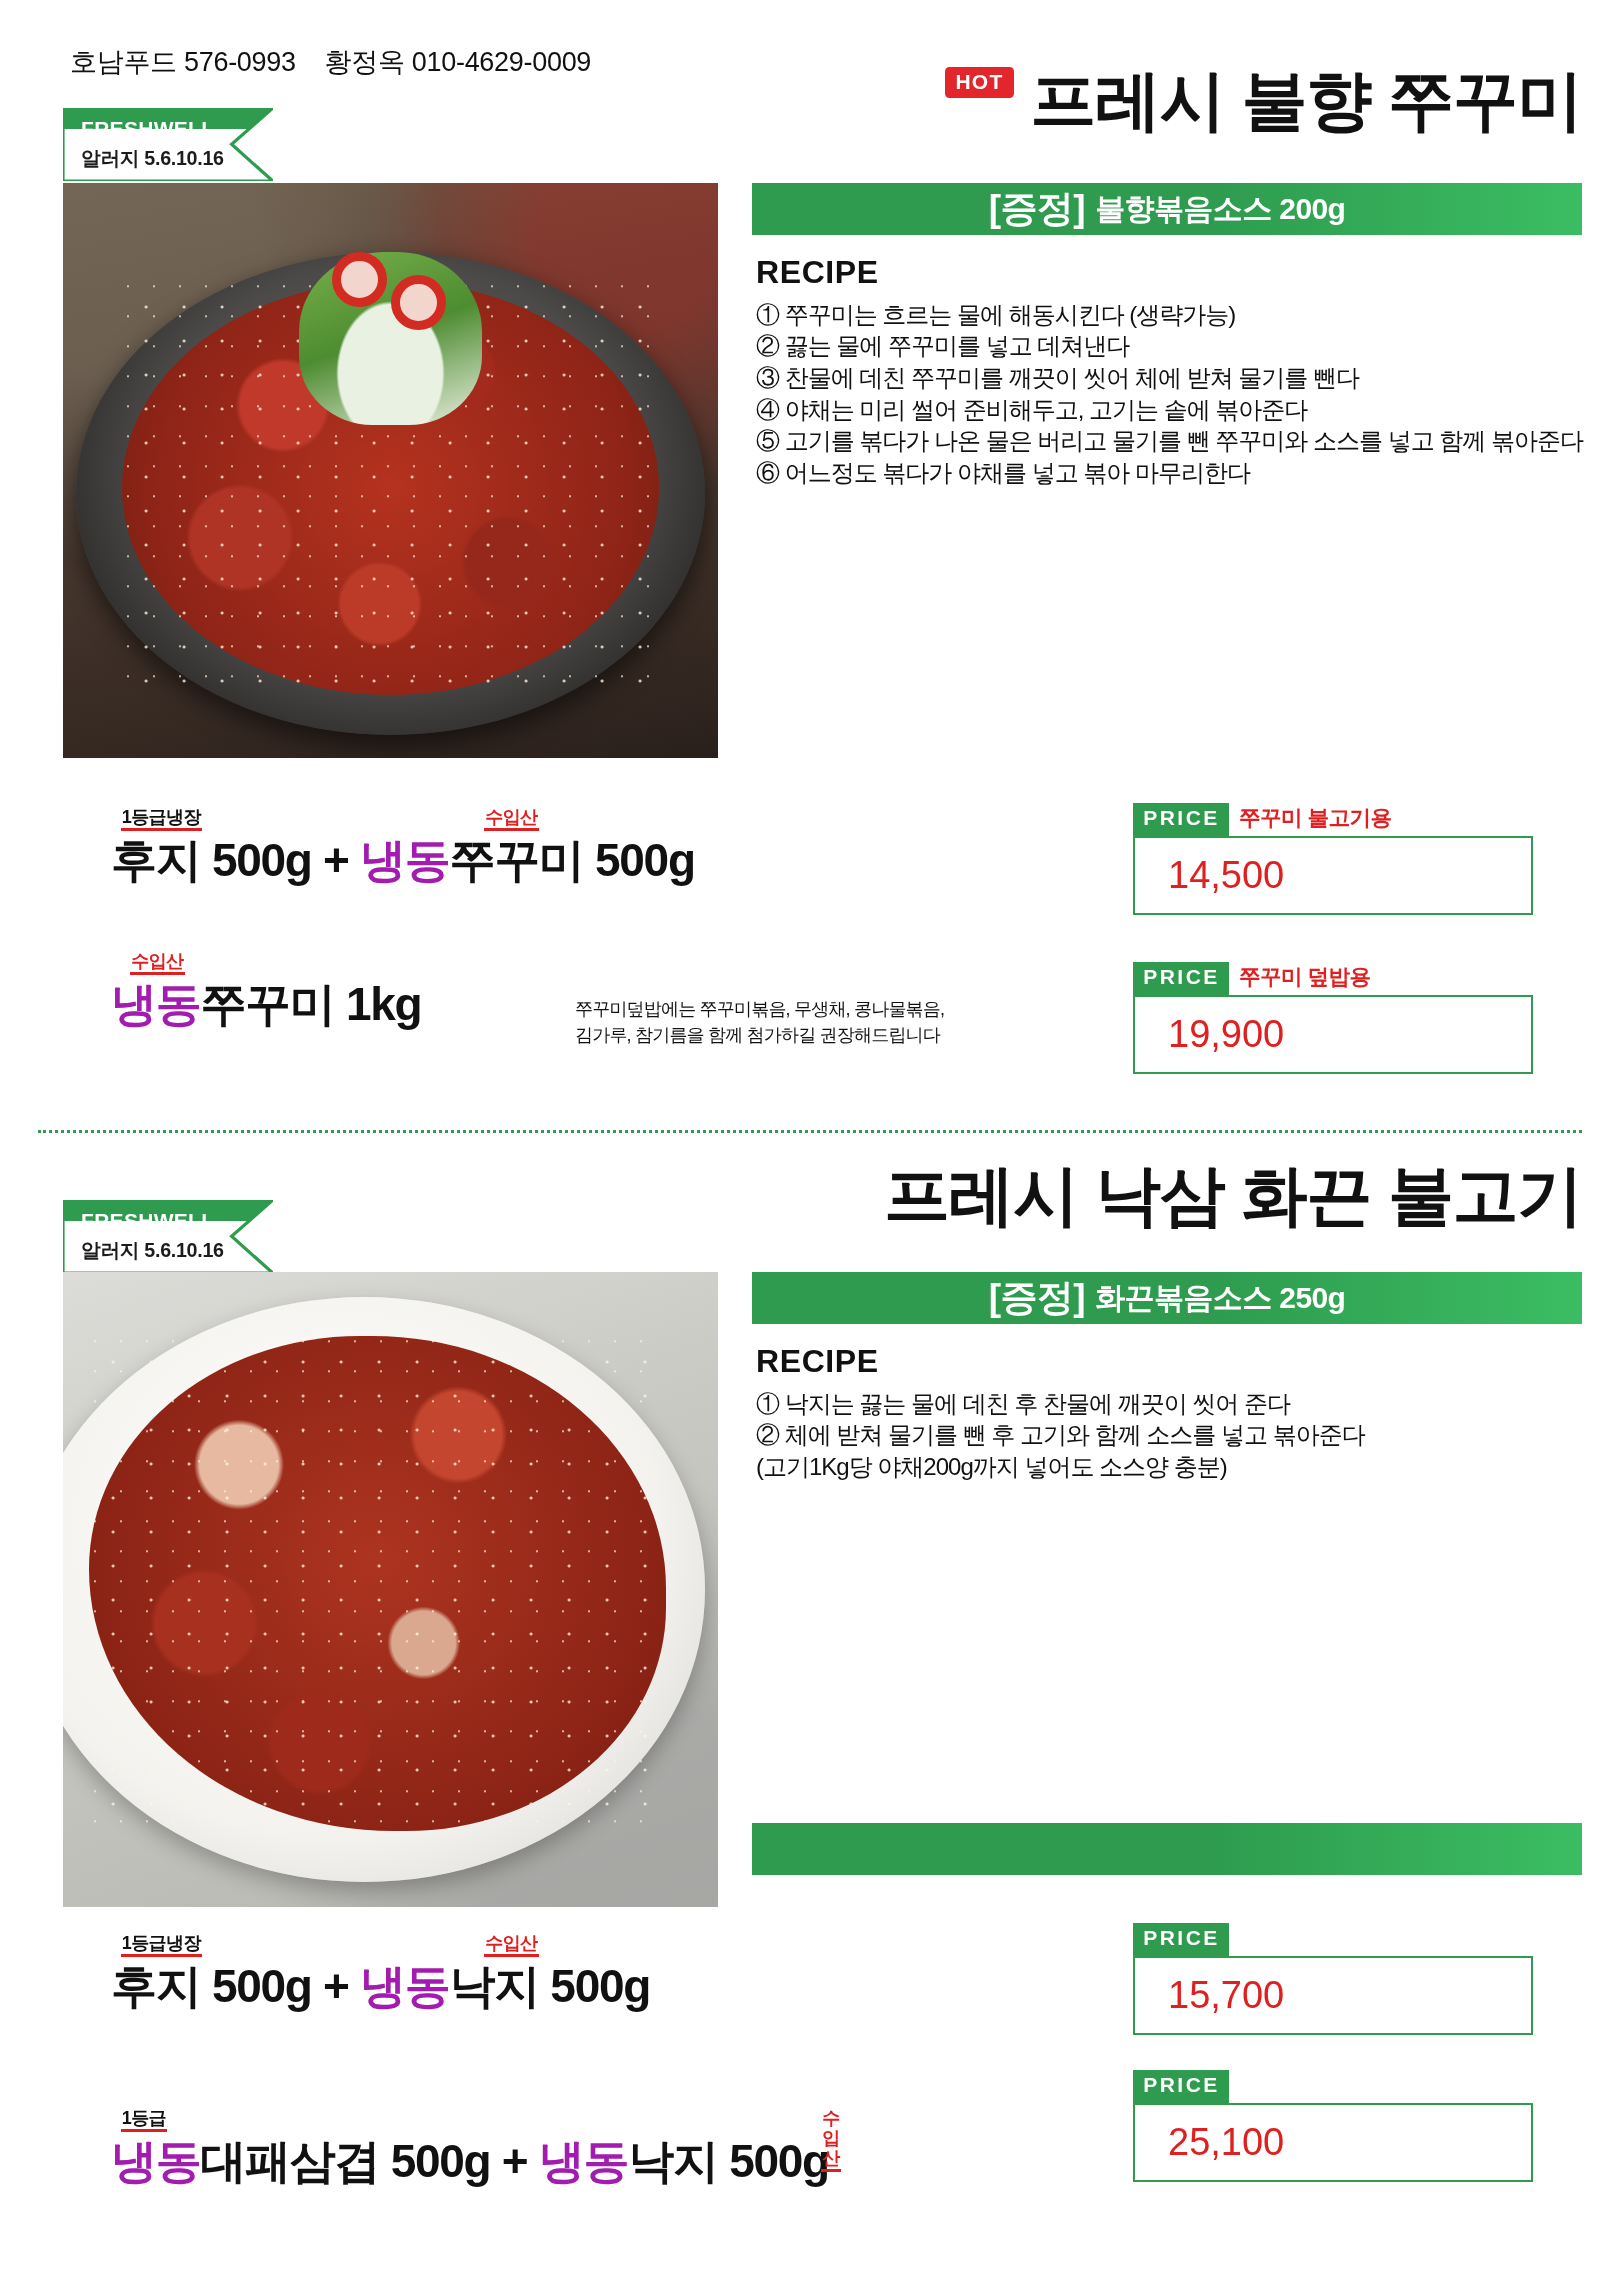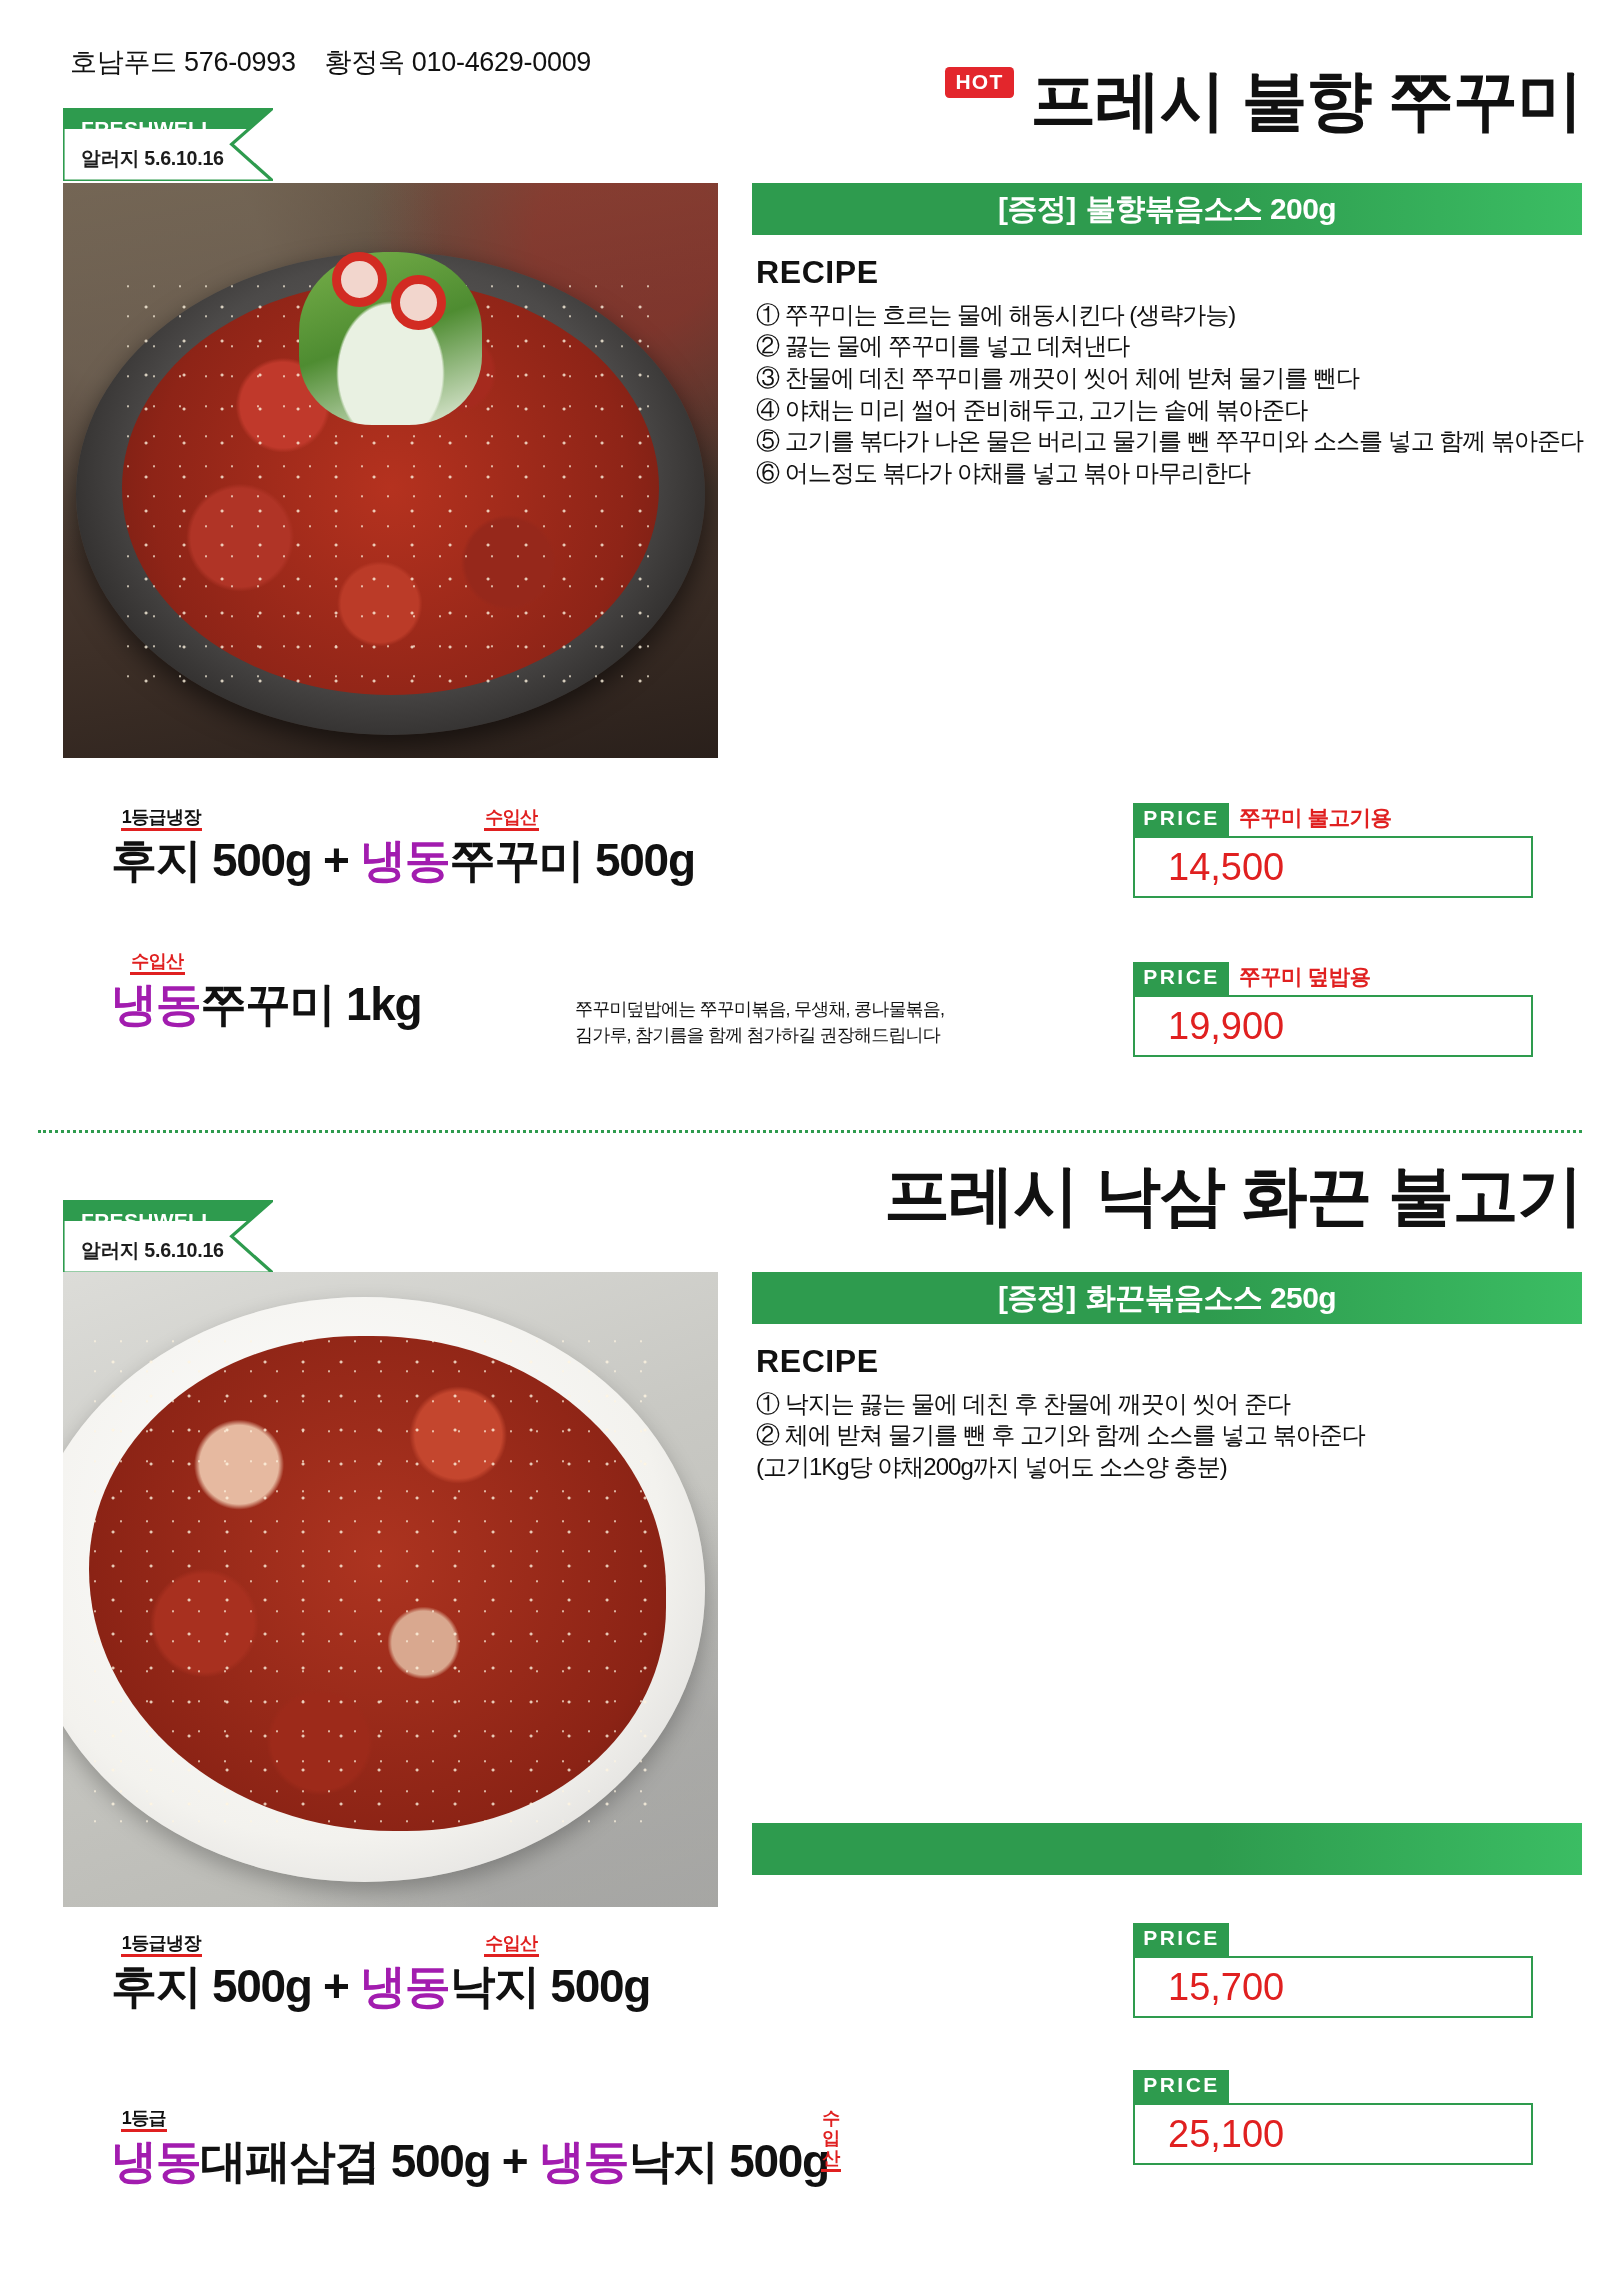--- a/index.html
+++ b/index.html
@@ -104,21 +104,21 @@
     position: absolute;
     height: 52px;
     background: linear-gradient(to right, #2e9b4e 0%, #2e9b4e 55%, #3bbd63 100%);
     display: flex;
     align-items: center;
     justify-content: center;
     gap: 10.2px;
   }
   .gift-bar .gift-tag {
     color: #ffffff;
-    font-size: 30px;
+    font-size: 37px;
     font-weight: bold;
     letter-spacing: -0.6px;
   }
   .gift-bar .gift-text {
     color: #ffffff;
     font-size: 30px;
     font-weight: bold;
     letter-spacing: -0.6px;
   }
 
@@ -299,21 +299,21 @@
   }
   .price-sub {
     color: #e02020;
     font-size: 21.6px;
     font-weight: bold;
     letter-spacing: -0.6px;
     white-space: nowrap;
   }
   .price-box {
     border: 2.5px solid #2e9b4e;
-    height: 62px;
+    height: 79px;
     display: flex;
     align-items: center;
     padding-left: 33px;
     box-sizing: border-box;
   }
   .price-value {
     color: #e02020;
     font-size: 38px;
     font-weight: normal;
     letter-spacing: 0px;

